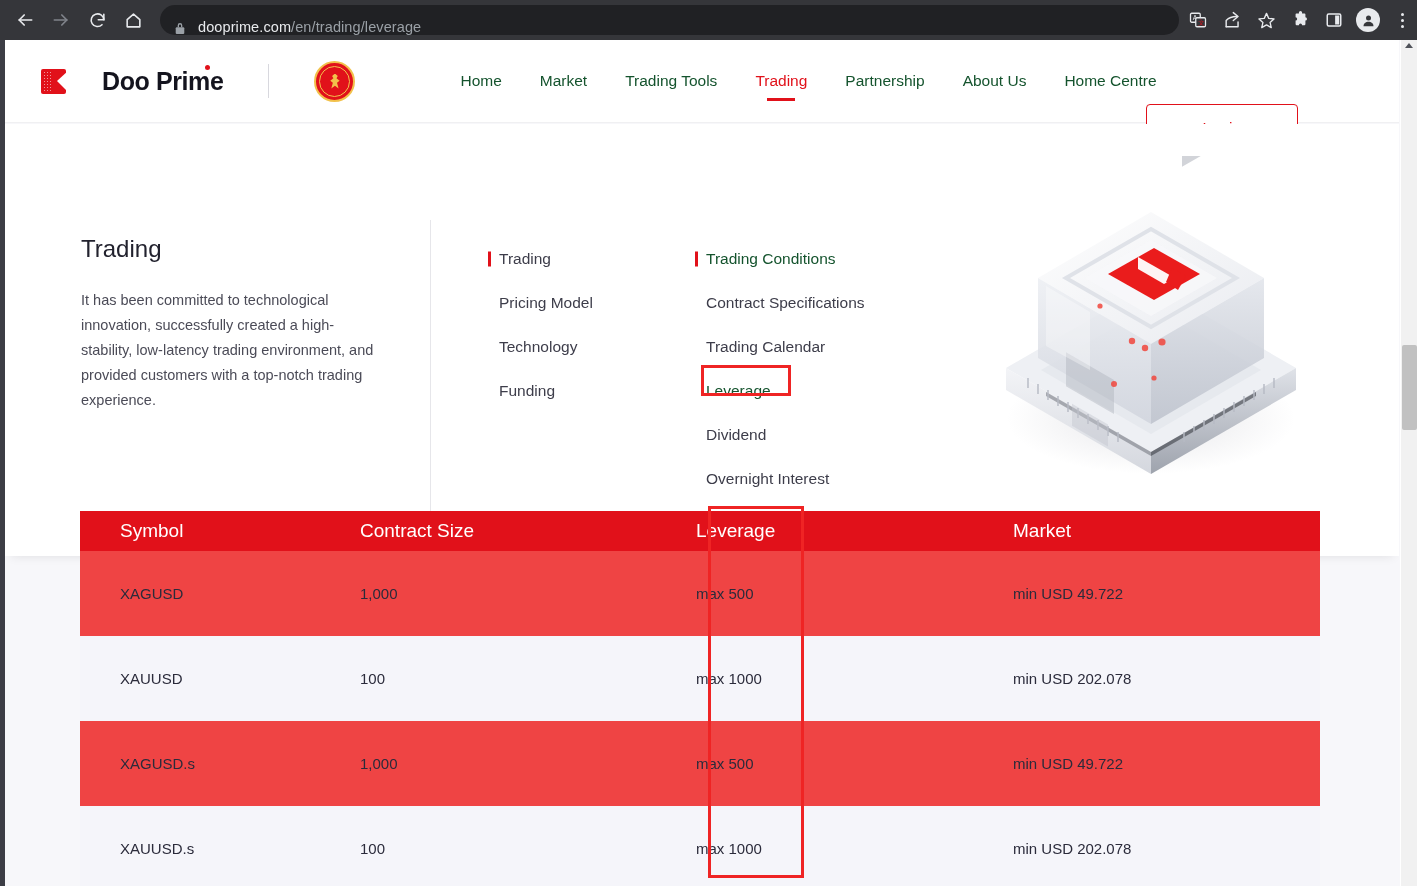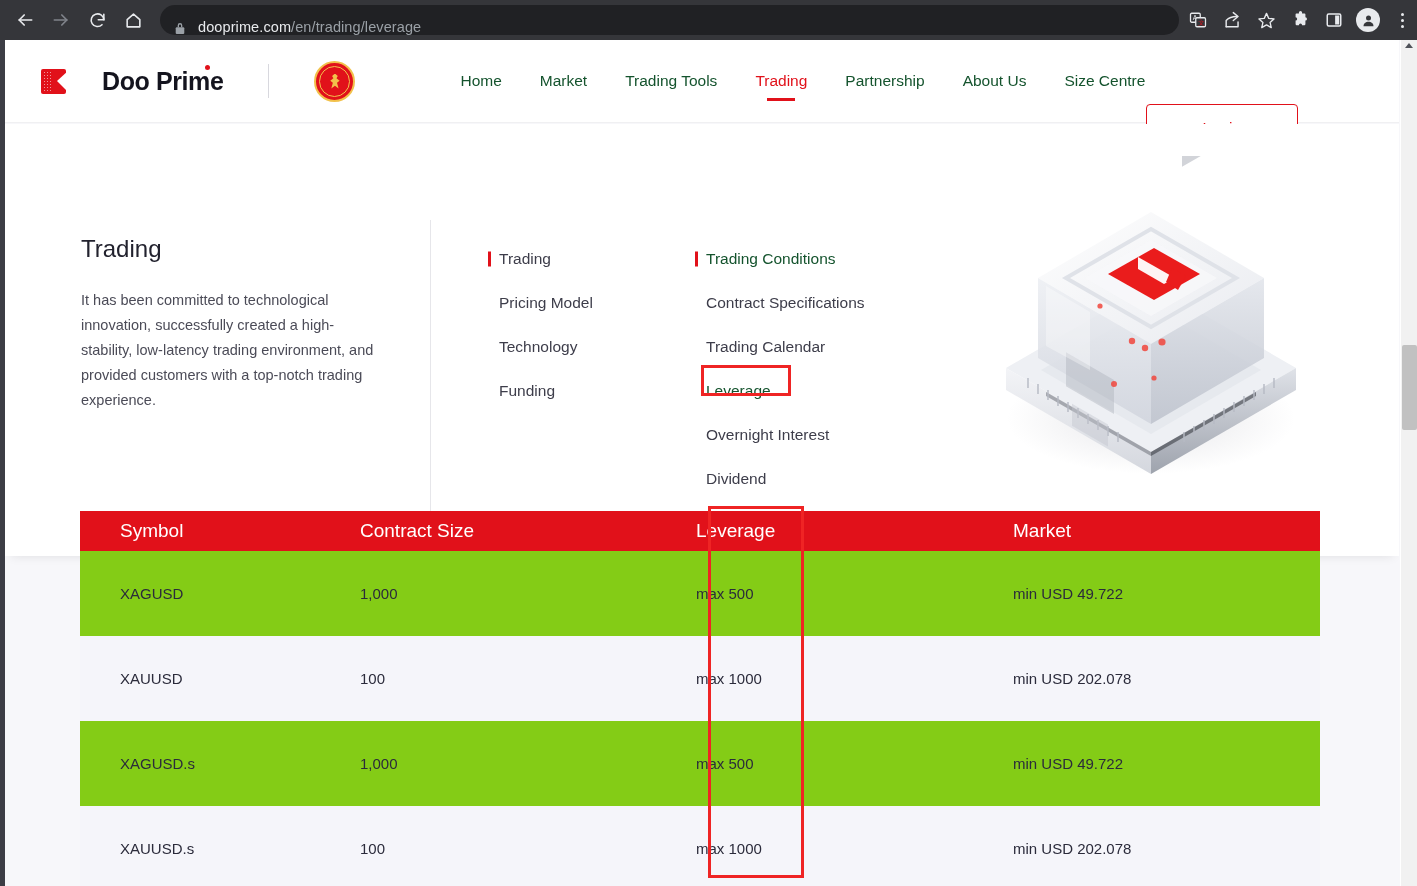--- a/index.html
+++ b/index.html
@@ -226,21 +226,21 @@
   .tbl thead th.c1 { width: 318px; }
   .tbl thead th.c2 { width: 280px; padding-left: 18px; }
   .tbl thead th.c3 { width: 362px; padding-left: 55px; }
   .tbl tbody td {
     font-size: 15px; color: #2b2b3b;
     height: 85px; vertical-align: middle; padding: 0;
   }
   .tbl tbody td.c0 { padding-left: 40px; }
   .tbl tbody td.c2 { padding-left: 18px; }
   .tbl tbody td.c3 { padding-left: 55px; }
-  .tbl tbody tr.odd  { background: #84cc16; }
+  .tbl tbody tr.odd  { background: #ef4444; }
   .tbl tbody tr.even { background: #f5f5fa; }
 
   
   .anno {
     position: absolute; border: 3px solid #ef2424;
     pointer-events: none;
   }
   .anno-menu-leverage { left: 696px; top: 325px; width: 90px; height: 31px; }
   .anno-col-leverage  { left: 703px; top: 466px; width: 96px; height: 372px; }
 </style>
@@ -355,21 +355,21 @@
         </span>
       </div>
 
       <nav class="main-nav">
         <a class="nav-item">Home</a>
         <a class="nav-item">Market</a>
         <a class="nav-item">Trading Tools</a>
         <a class="nav-item active">Trading</a>
         <a class="nav-item">Partnership</a>
         <a class="nav-item">About Us</a>
-        <a class="nav-item">Size Centre</a>
+        <a class="nav-item">Home Centre</a>
       </nav>
 
       <div class="login-btn">Login</div>
     </div>
 
     <div class="mega-menu">
 
       <div class="mm-intro">
         <div class="mm-title">Trading</div>
         <div class="mm-desc">It has been committed to technological innovation, successfully created a high-stability, low-latency trading environment, and provided customers with a top-notch trading experience.</div>
@@ -382,22 +382,22 @@
         <a class="mm-link">Pricing Model</a>
         <a class="mm-link">Technology</a>
         <a class="mm-link">Funding</a>
       </div>
 
       <div class="mm-col c2">
         <a class="mm-link barred accent">Trading Conditions</a>
         <a class="mm-link">Contract Specifications</a>
         <a class="mm-link">Trading Calendar</a>
         <a class="mm-link accent">Leverage</a>
+        <a class="mm-link">Dividend</a>
         <a class="mm-link">Overnight Interest</a>
-        <a class="mm-link">Dividend</a>
       </div>
 
       <div class="mm-art">
         <div class="cube-wrap">
           <div class="cube-shadow"></div>
           <svg class="iso" viewBox="0 0 330 330" xmlns="http://www.w3.org/2000/svg">
             <defs>
               <linearGradient id="gTop" x1="0" y1="0" x2="1" y2="1">
                 <stop offset="0" stop-color="#fefefe"></stop>
                   <stop offset="1" stop-color="#e9ebf0"></stop>

